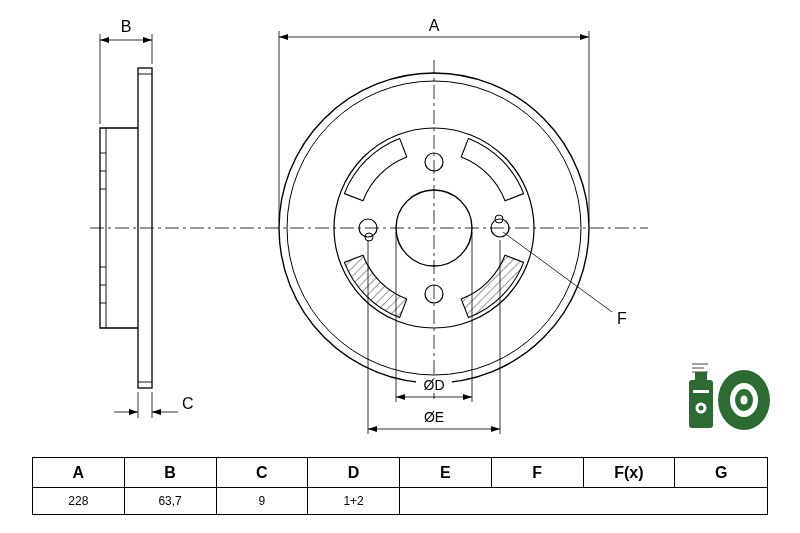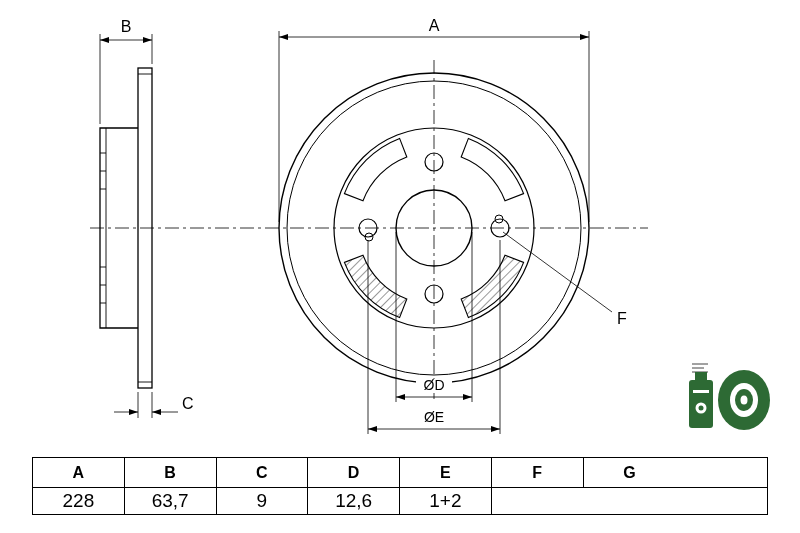--- a/index.html
+++ b/index.html
@@ -9,21 +9,21 @@
   .drawing { position: absolute; top: 0; left: 0; }
   svg text { font-family: "Liberation Sans", sans-serif; }
   .dim-text { font-size: 16px; }
   .dia-text { font-size: 14px; }
   .spec-table { position: absolute; left: 32px; top: 457px; width: 736px; border: 1px solid #000; background: #fff; }
   .spec-row { display: grid; grid-template-columns: repeat(8, 1fr); }
   .spec-row.header-row { border-bottom: 1px solid #000; }
   .spec-cell { text-align: center; border-right: 1px solid #000; height: 29px; line-height: 29px; font-size: 16px; overflow: hidden; }
   .spec-cell:last-child { border-right: none; }
   .header-row .spec-cell { font-weight: bold; }
-  .value-row .spec-cell { height: 26px; line-height: 26px; font-size: 19px; }
+  .value-row .spec-cell { height: 26px; line-height: 26px; font-size: 12px; }
 </style>
 </head>
 <body>
 
 <div class="page">
 
   <svg class="drawing" width="800" height="452" viewBox="0 0 800 452">
     <defs>
       <pattern id="hatch" width="6" height="6" patternUnits="userSpaceOnUse" patternTransform="rotate(45)">
         <line x1="0" y1="0" x2="0" y2="6" stroke="#000" stroke-width="0.8"></line>
@@ -150,25 +150,25 @@
   </svg>
 
   <div class="spec-table">
     <div class="spec-row header-row">
       <div class="spec-cell">A</div>
       <div class="spec-cell">B</div>
       <div class="spec-cell">C</div>
       <div class="spec-cell">D</div>
       <div class="spec-cell">E</div>
       <div class="spec-cell">F</div>
+      <div class="spec-cell">F(x)</div>
       <div class="spec-cell">G</div>
     </div>
     <div class="spec-row value-row">
       <div class="spec-cell">228</div>
       <div class="spec-cell">63,7</div>
       <div class="spec-cell">9</div>
-      <div class="spec-cell">12,6</div>
       <div class="spec-cell">1+2</div>
       <div class="spec-cell"></div>
     </div>
   </div>
 
 </div>
 
 </body></html>

